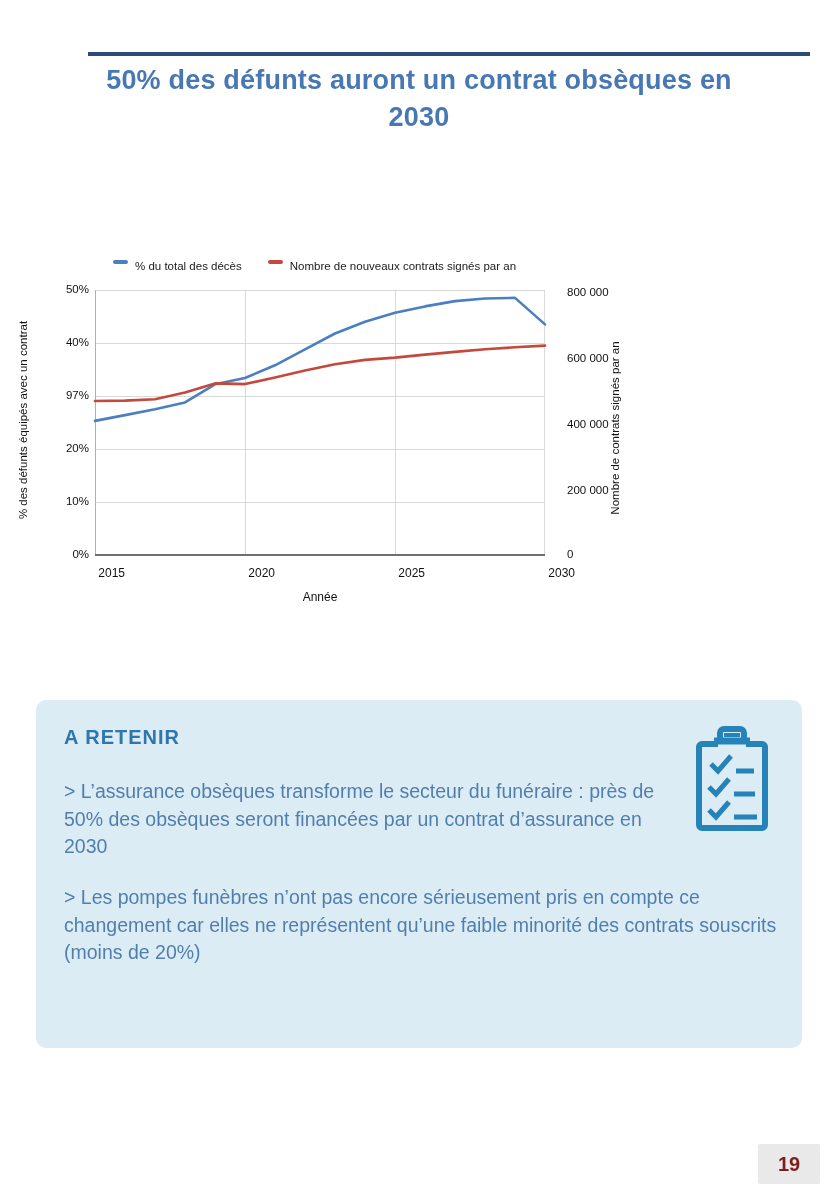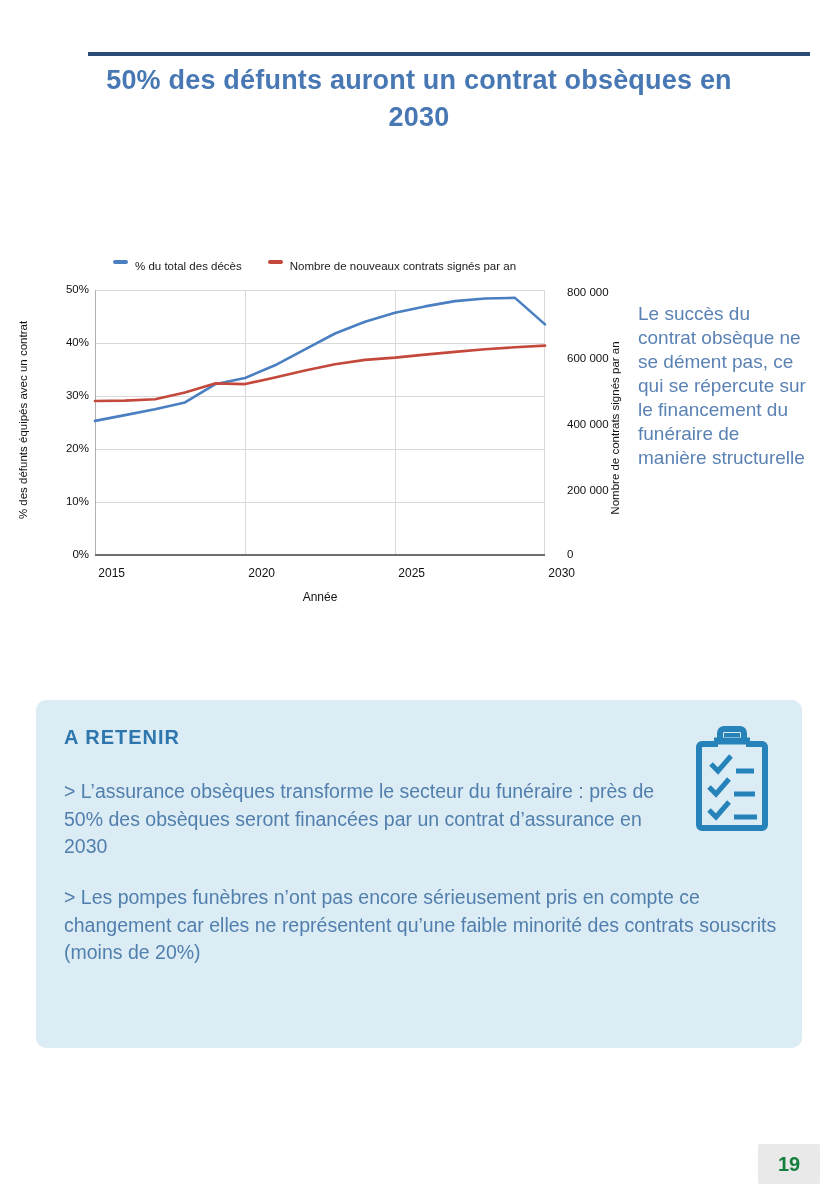--- a/index.html
+++ b/index.html
@@ -77,21 +77,21 @@
     position:absolute; left:28px; top:184px; width:724px;
     font-size:19.5px; line-height:27.5px; color:#517fad;
   }
   .retenir-icon { position:absolute; left:648px; top:24px; width:96px; height:108px; }
 
   
   .page-number {
     position:absolute; left:758px; top:1132px; width:62px; height:40px;
     background:#e9e9e9; border-radius:2px;
     display:flex; align-items:center; justify-content:center;
-    font-size:20px; font-weight:bold; color:#15803d;
+    font-size:20px; font-weight:bold; color:#7f1d1d;
   }
 </style>
 </head>
 <body>
 
 <div class="page">
 
   <div class="top-rule"></div>
 
   <h1 class="doc-title">50% des défunts auront un contrat obsèques en 2030</h1>
@@ -124,21 +124,21 @@
       <div class="axis-line-left"></div>
       <div class="axis-line-bottom"></div>
 
       <svg id="series-svg" width="450" height="265" viewBox="0 0 450 265">
           <polyline points="0.0,130.9 30.0,125.1 60.0,119.3 90.0,112.4 120.0,94.3 150.0,88.0 180.0,75.3 210.0,59.4 240.0,43.5 270.0,31.8 300.0,22.8 330.0,16.4 360.0,11.1 390.0,8.5 420.0,7.9 450.0,34.4" fill="none" stroke="#4a7fc1" stroke-width="2.6" stroke-linejoin="round" stroke-linecap="round"></polyline>
           <polyline points="0.0,111.0 30.0,110.6 60.0,109.3 90.0,102.4 120.0,93.4 150.0,94.1 180.0,87.4 210.0,80.5 240.0,74.2 270.0,69.9 300.0,67.6 330.0,64.6 360.0,61.9 390.0,59.3 420.0,57.3 450.0,55.6" fill="none" stroke="#c4483b" stroke-width="2.6" stroke-linejoin="round" stroke-linecap="round"></polyline>
         </svg>
 
       <div class="ytick-left" style="top:-7px">50%</div>
       <div class="ytick-left" style="top:46px">40%</div>
-      <div class="ytick-left" style="top:99px">30%</div>
+      <div class="ytick-left" style="top:99px">97%</div>
       <div class="ytick-left" style="top:152px">20%</div>
       <div class="ytick-left" style="top:205px">10%</div>
       <div class="ytick-left" style="top:258px">0%</div>
 
       <div class="ytick-right" style="top:-4px">800 000</div>
       <div class="ytick-right" style="top:62px">600 000</div>
       <div class="ytick-right" style="top:128px">400 000</div>
       <div class="ytick-right" style="top:194px">200 000</div>
       <div class="ytick-right" style="top:258px">0</div>
 
@@ -146,21 +146,20 @@
       <div class="xtick" style="left:120px">2020</div>
       <div class="xtick" style="left:270px">2025</div>
       <div class="xtick" style="left:420px">2030</div>
     </div>
 
     <div class="axis-title-x">Année</div>
     <div class="axis-title-left">% des défunts équipés avec un contrat</div>
     <div class="axis-title-right">Nombre de contrats signés par an</div>
   </div>
 
-  <div class="aside-note">Le succès du contrat obsèque ne se dément pas, ce qui se répercute sur le financement du funéraire de manière structurelle</div>
 
   <div class="retenir">
     <div class="retenir-heading">A RETENIR</div>
     <div class="retenir-b1">&gt; L’assurance obsèques transforme le secteur du funéraire : près de 50% des obsèques seront financées par un contrat d’assurance en 2030</div>
     <div class="retenir-b2">&gt; Les pompes funèbres n’ont pas encore sérieusement pris en compte ce changement car elles ne représentent qu’une faible minorité des contrats souscrits (moins de 20%)</div>
 
     <svg class="retenir-icon" viewBox="0 0 96 108" fill="none" stroke="#2583ba" stroke-width="6">
 
       <path d="M36 16 v-7 a4 4 0 0 1 4 -4 h16 a4 4 0 0 1 4 4 v7"></path>
       <line x1="30" y1="17" x2="66" y2="17" stroke-width="7"></line>

